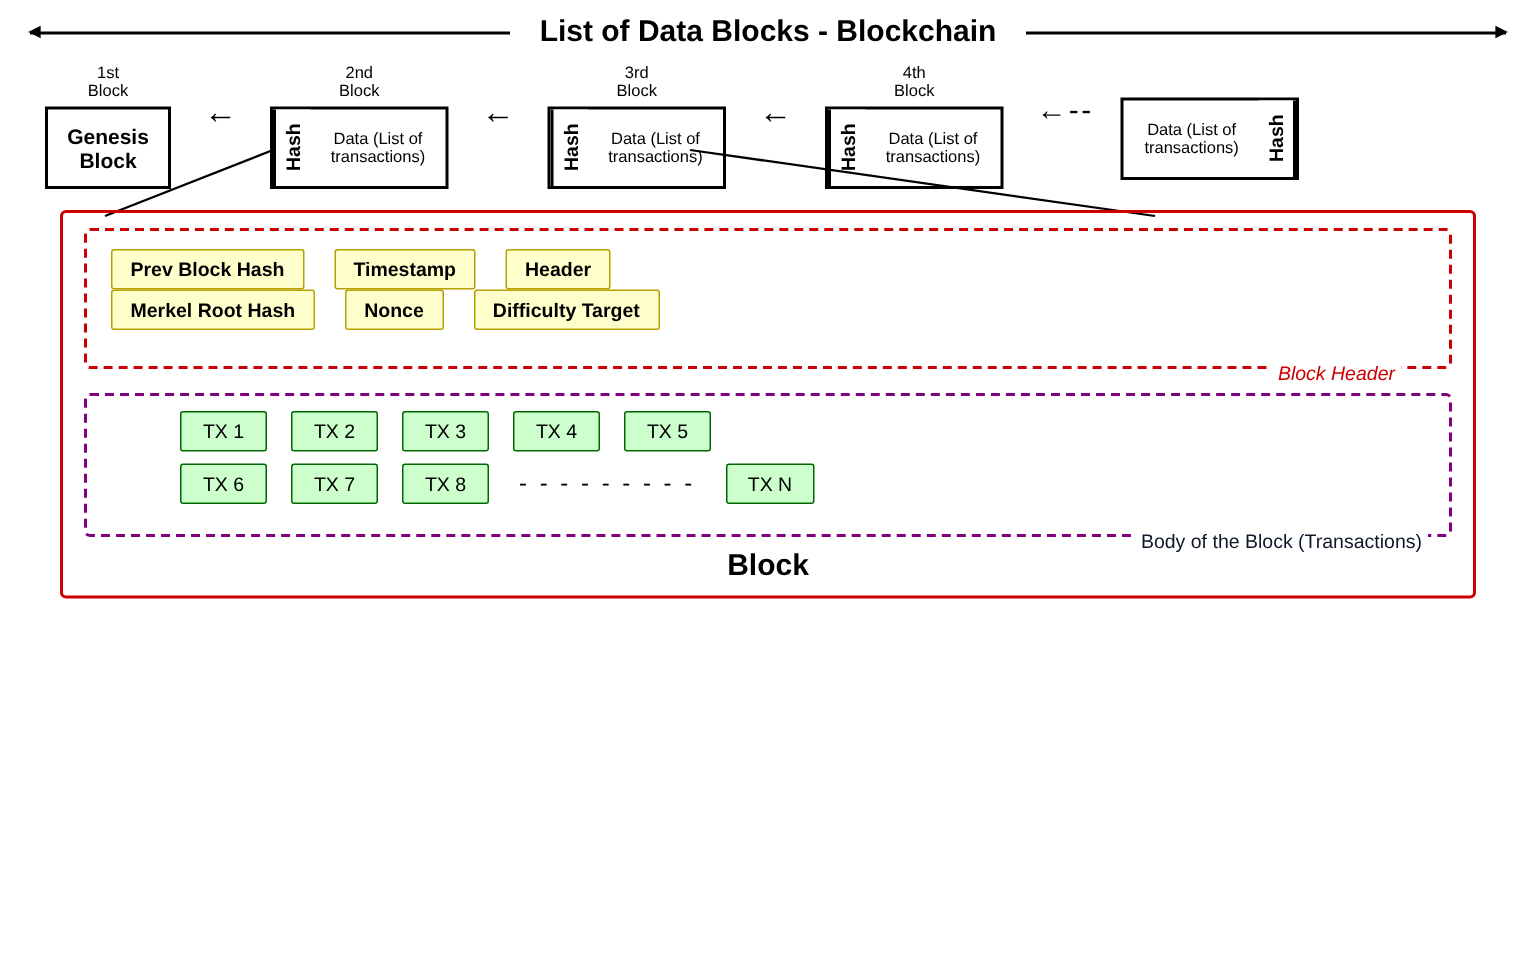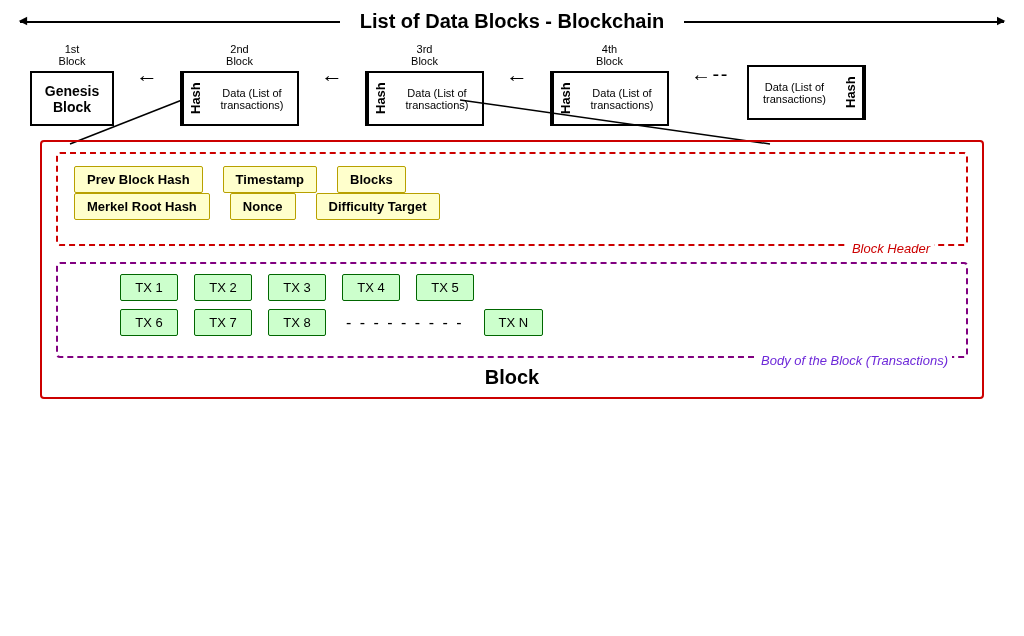--- a/index.html
+++ b/index.html
@@ -150,22 +150,21 @@
     .block-body-section {
       border: 2px dashed #800080;
       border-radius: 4px;
       padding: 10px 14px 20px 14px;
       position: relative;
     }
     .block-body-label {
       position: absolute;
       bottom: -12px;
       right: 14px;
-      color: #6d28d9;
-      font-style: italic;
+      color: #0f172a;
       font-size: 13px;
       background: #fff;
       padding: 0 4px;
     }
     .tx-grid {
       display: flex;
       flex-direction: column;
       gap: 8px;
     }
     .tx-row {
@@ -276,21 +275,21 @@
       <line x1="430" y1="0" x2="740" y2="44" stroke="#000" stroke-width="1.5"></line>
     </svg>
 
     <div class="detail-container">
 
       <div class="block-header-section">
         <div style="display:flex; flex-direction:column; margin-bottom:16px;font-weight:bold;">
           <div class="header-row">
             <div class="field-tag">Prev Block Hash</div>
             <div class="field-tag">Timestamp</div>
-            <div class="field-tag">Blocks</div>
+            <div class="field-tag">Header</div>
           </div>
           <div class="header-row">
             <div class="field-tag">Merkel Root Hash</div>
             <div class="field-tag">Nonce</div>
             <div class="field-tag">Difficulty Target</div>
           </div>
         </div>
         <div class="block-header-label">Block Header</div>
       </div>
 

